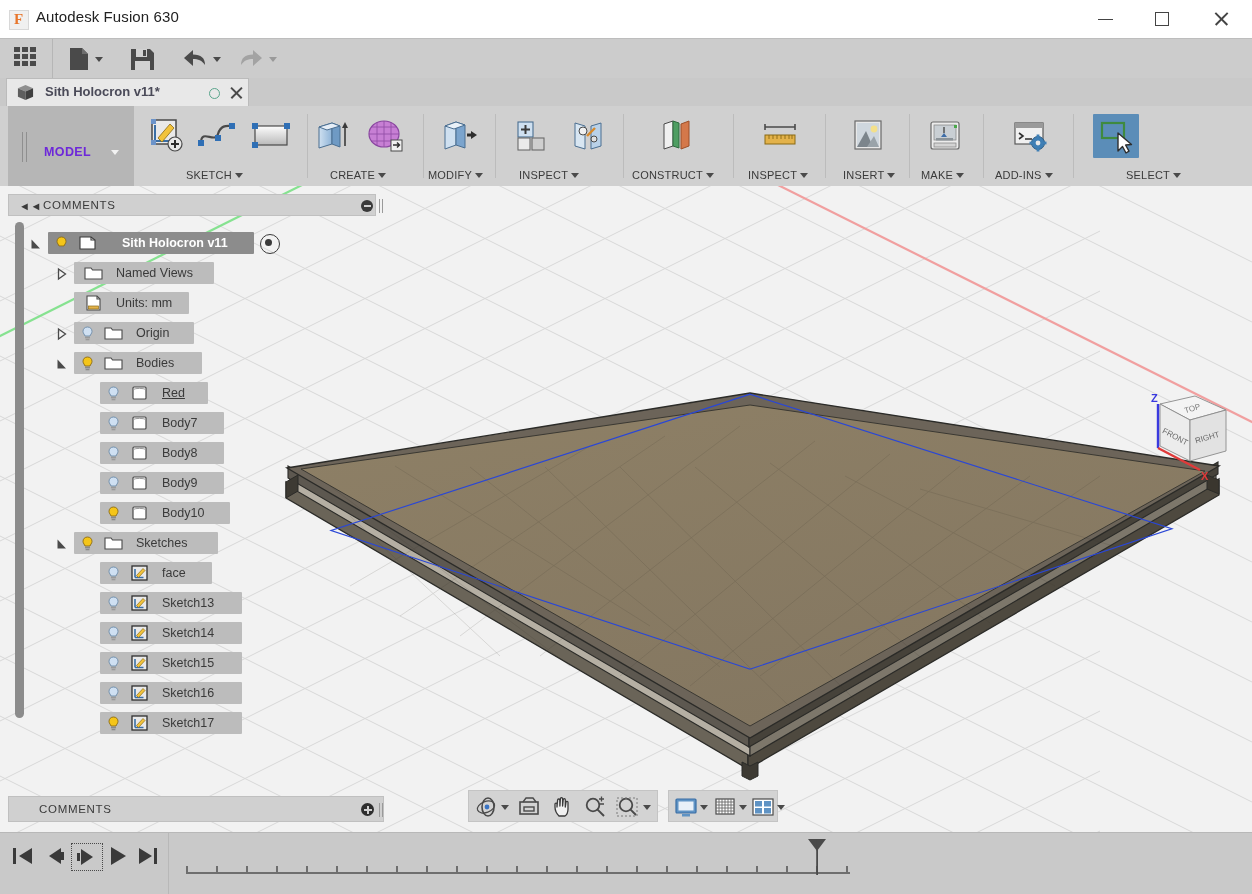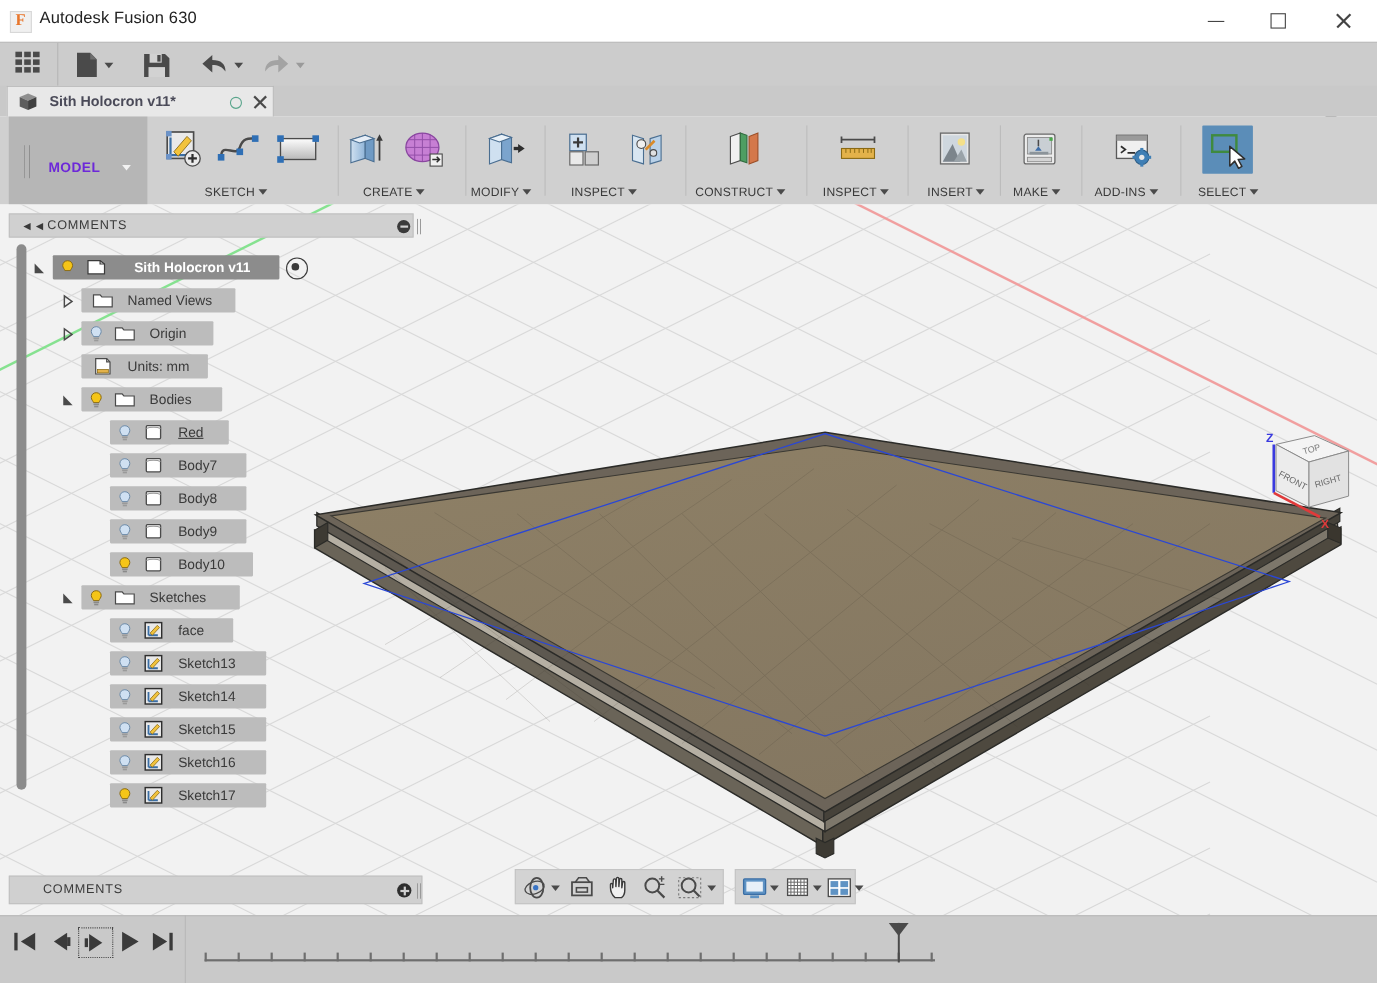--- a/index.html
+++ b/index.html
@@ -435,21 +435,21 @@
     <div class="plabel" style="left:995px">
       <span>ADD-INS</span><span class="caret"></span>
     </div>
 
     <div class="pbtn sel" style="left:1093px">
       <svg class="ic" viewBox="0 0 46 44">
         <rect x="9" y="9" width="22" height="15" fill="none" stroke="#3f8a3f" stroke-width="2.2"></rect>
         <path d="M25,19 L25,37 L29.5,32.5 L33,39 L36,37.2 L32.6,31 L38.5,30.5 Z" fill="#ffffff" stroke="#2e2e2e" stroke-width="1.4" stroke-linejoin="round"></path>
       </svg>
     </div>
-    <div class="plabel" style="left:1089px">
+    <div class="plabel" style="left:1126px">
       <span>SELECT</span><span class="caret"></span>
     </div>
   </div>
 
   <div class="viewport">
     <svg class="vpgrid" viewBox="0 0 1900 1300">
       <defs>
         <clipPath id="vpclip">
             <rect x="0" y="0" width="1900" height="1300"></rect>
           </clipPath>
@@ -709,42 +709,42 @@
         <svg viewBox="0 0 12 12" class="arrow" style="left: 26px;">
           <path d="M2.5,1 L9.5,6 L2.5,11 Z" fill="none" stroke="#4a4a4a" stroke-width="1.3"></path>
         </svg>
         <div class="tpill" style="left: 44px; width: 140px;"></div>
         <svg viewBox="0 0 19 18" class="tico" style="left: 54px;">
           <path d="M1,4 L7,4 L8.6,6 L18,6 L18,15 L1,15 Z" fill="#fff" stroke="#4a4a4a" stroke-width="1.1"></path>
         </svg>
         <div class="tlabel" style="left: 86px;">Named Views</div>
       </div>
       <div class="trow">
+        <div class="tpill" style="left: 44px; width: 115px;"></div>
+        <svg viewBox="0 0 19 18" class="tico" style="left: 54px;">
+          <path d="M3,2 L13,2 L16,5 L16,16 L3,16 Z" fill="#fff" stroke="#4a4a4a" stroke-width="1.1"></path>
+          <path d="M13,2 L13,5 L16,5" fill="none" stroke="#4a4a4a" stroke-width="1.1"></path>
+          <rect x="4.5" y="12" width="10" height="3" fill="#e3b24a" stroke="#8a6a14" stroke-width=".7"></rect>
+        </svg>
+        <div class="tlabel" style="left: 86px;">Units: mm</div>
+      </div>
+      <div class="trow">
         <svg viewBox="0 0 12 12" class="arrow" style="left: 26px;">
           <path d="M2.5,1 L9.5,6 L2.5,11 Z" fill="none" stroke="#4a4a4a" stroke-width="1.3"></path>
         </svg>
         <div class="tpill" style="left: 44px; width: 120px;"></div>
         <svg viewBox="0 0 15 16" class="bulb" style="left: 50px;">
           <path d="M7.5,1 C10.3,1 12,3 12,5.4 C12,7.4 10.3,8.6 10,10 L5,10 C4.7,8.6 3,7.4 3,5.4 C3,3 4.7,1 7.5,1 Z" fill="#cfe0f2" stroke="#6b8aa8" stroke-width=".9"></path>
           <rect x="5" y="10.8" width="5" height="1.5" fill="#9a9a9a"></rect>
           <rect x="5.6" y="12.8" width="3.8" height="1.5" fill="#9a9a9a"></rect>
         </svg>
         <svg viewBox="0 0 19 18" class="tico" style="left: 74px;">
           <path d="M1,4 L7,4 L8.6,6 L18,6 L18,15 L1,15 Z" fill="#fff" stroke="#4a4a4a" stroke-width="1.1"></path>
         </svg>
         <div class="tlabel" style="left: 106px;">Origin</div>
-      </div>
-      <div class="trow">
-        <div class="tpill" style="left: 44px; width: 115px;"></div>
-        <svg viewBox="0 0 19 18" class="tico" style="left: 54px;">
-          <path d="M3,2 L13,2 L16,5 L16,16 L3,16 Z" fill="#fff" stroke="#4a4a4a" stroke-width="1.1"></path>
-          <path d="M13,2 L13,5 L16,5" fill="none" stroke="#4a4a4a" stroke-width="1.1"></path>
-          <rect x="4.5" y="12" width="10" height="3" fill="#e3b24a" stroke="#8a6a14" stroke-width=".7"></rect>
-        </svg>
-        <div class="tlabel" style="left: 86px;">Units: mm</div>
       </div>
       <div class="trow">
         <svg viewBox="0 0 12 12" class="arrow" style="left: 26px;">
           <path d="M1.5,1.5 L10,10.5 L1.5,10.5 Z" fill="#4a4a4a"></path>
         </svg>
         <div class="tpill" style="left: 44px; width: 128px;"></div>
         <svg viewBox="0 0 15 16" class="bulb" style="left: 50px;">
           <path d="M7.5,1 C10.3,1 12,3 12,5.4 C12,7.4 10.3,8.6 10,10 L5,10 C4.7,8.6 3,7.4 3,5.4 C3,3 4.7,1 7.5,1 Z" fill="#f5c518" stroke="#8a6a14" stroke-width=".9"></path>
           <rect x="5" y="10.8" width="5" height="1.5" fill="#8a8a8a"></rect>
           <rect x="5.6" y="12.8" width="3.8" height="1.5" fill="#8a8a8a"></rect>

